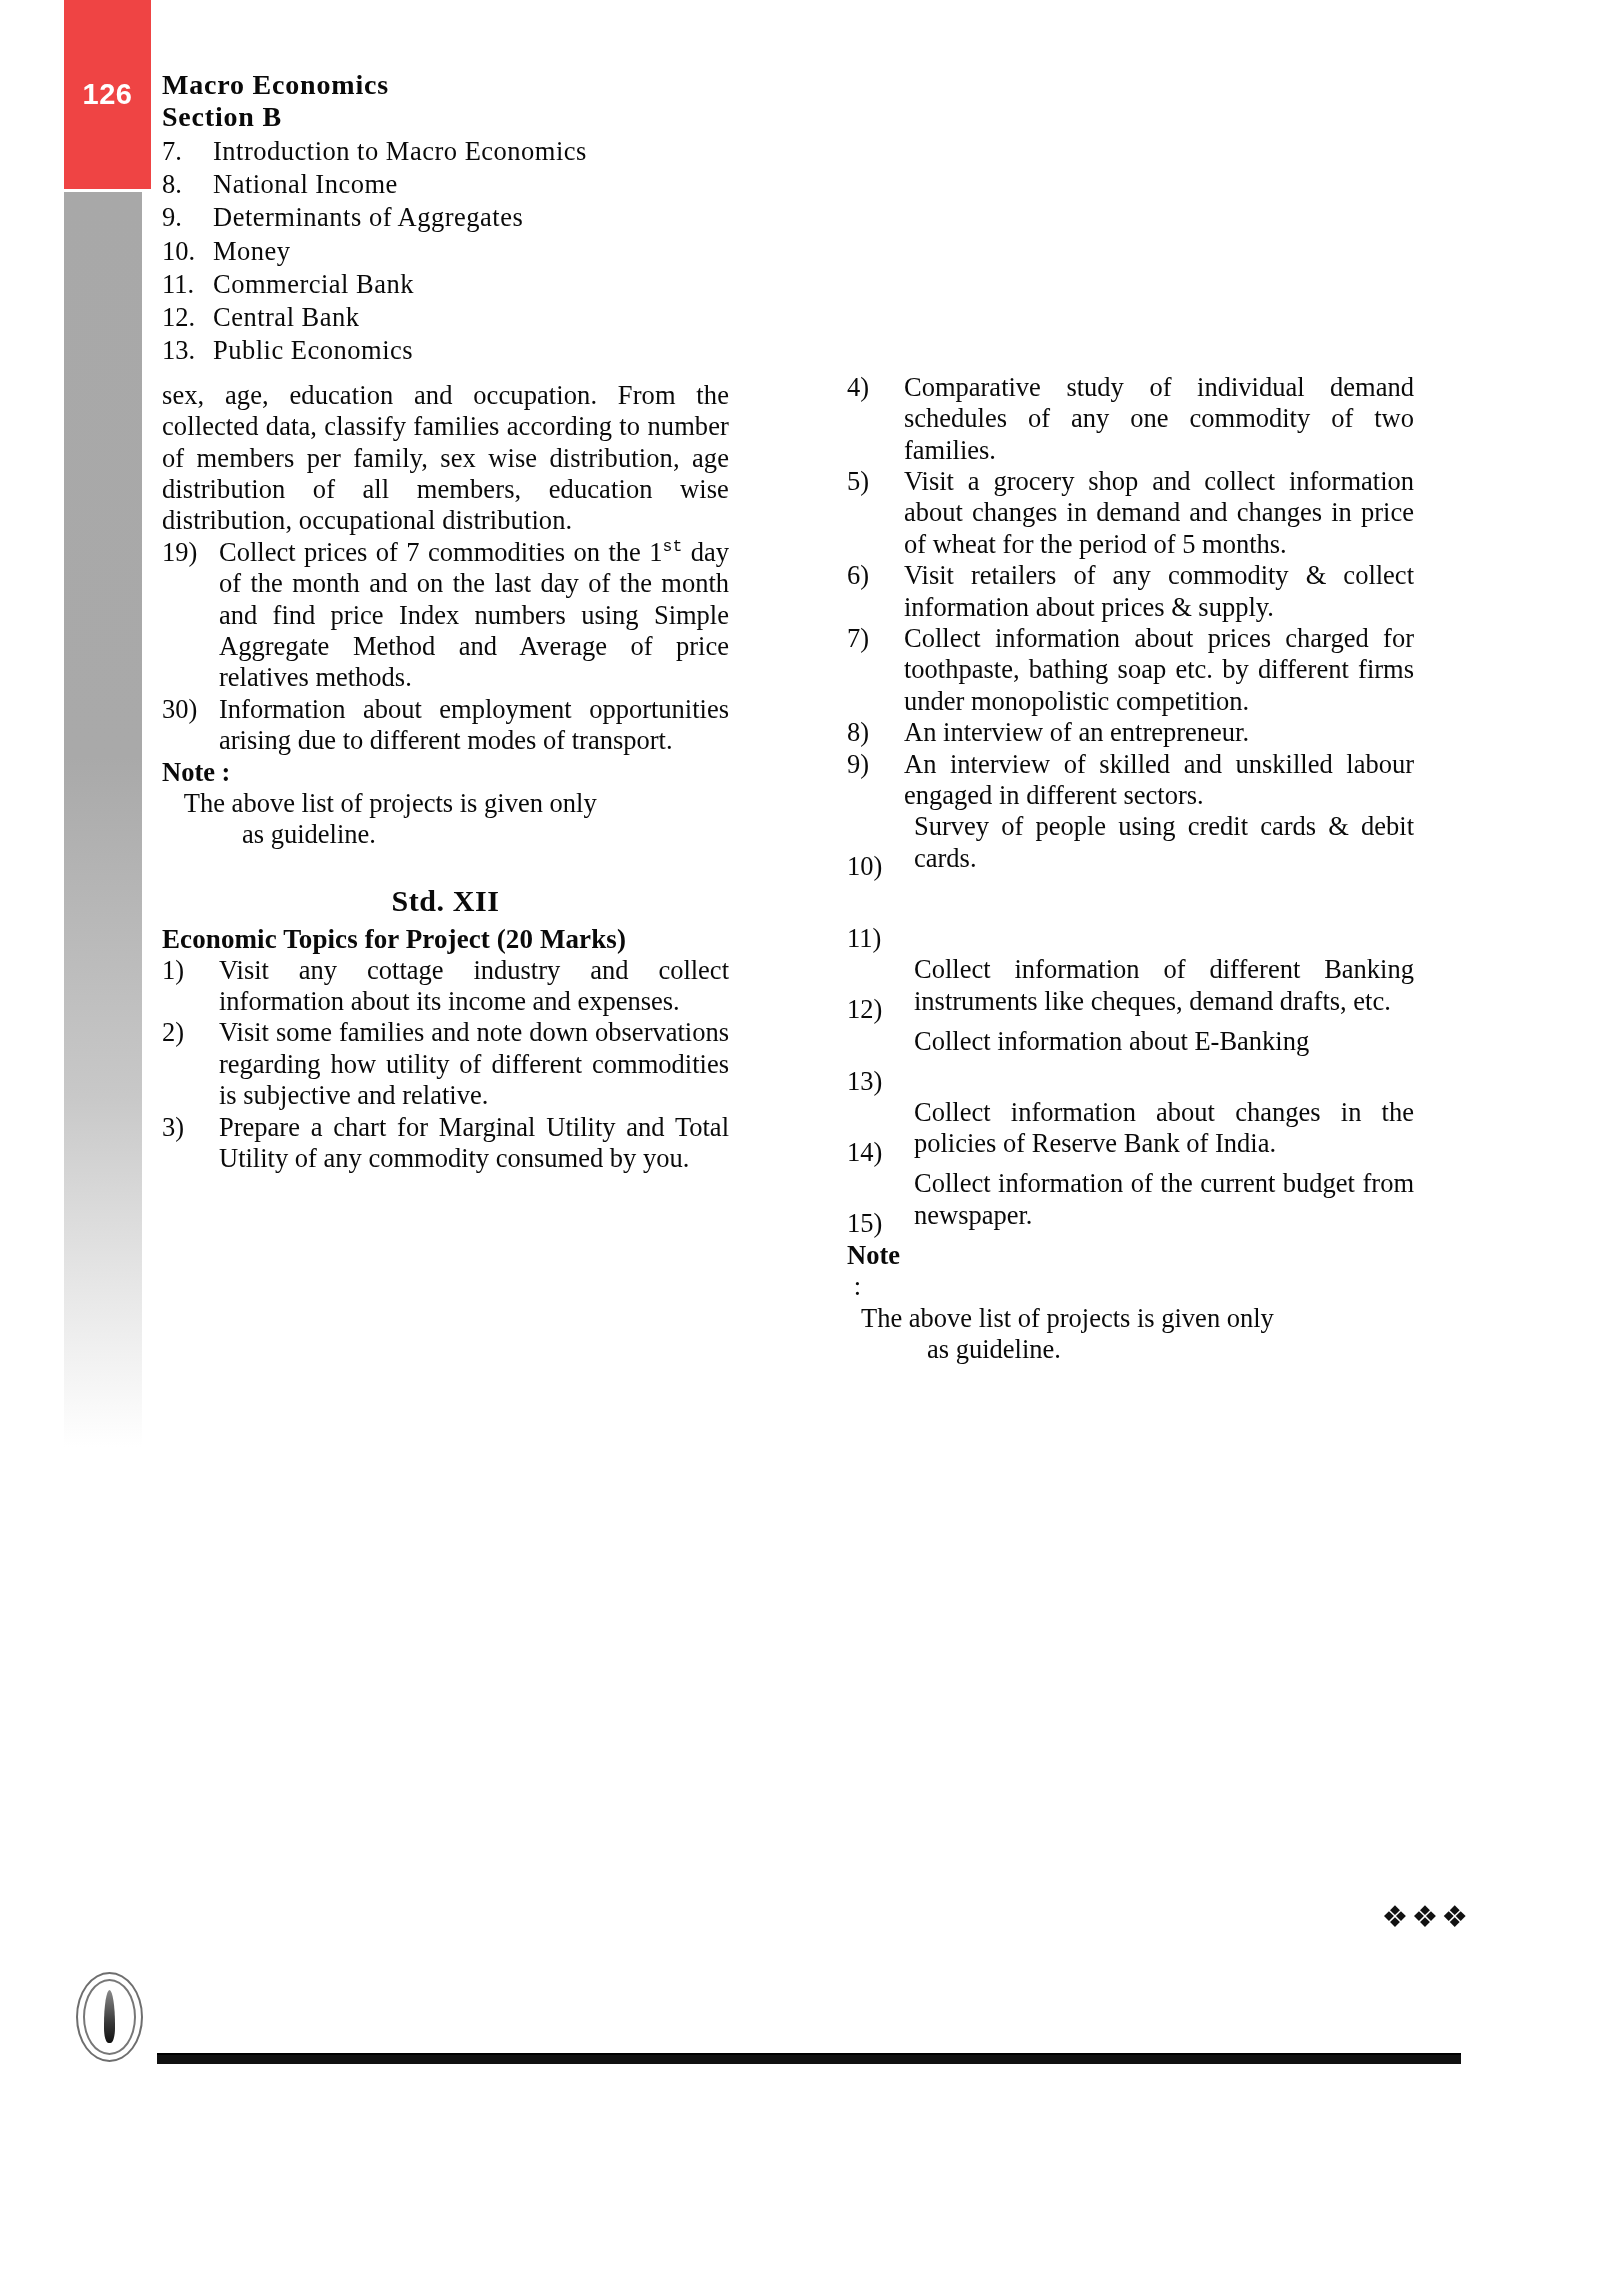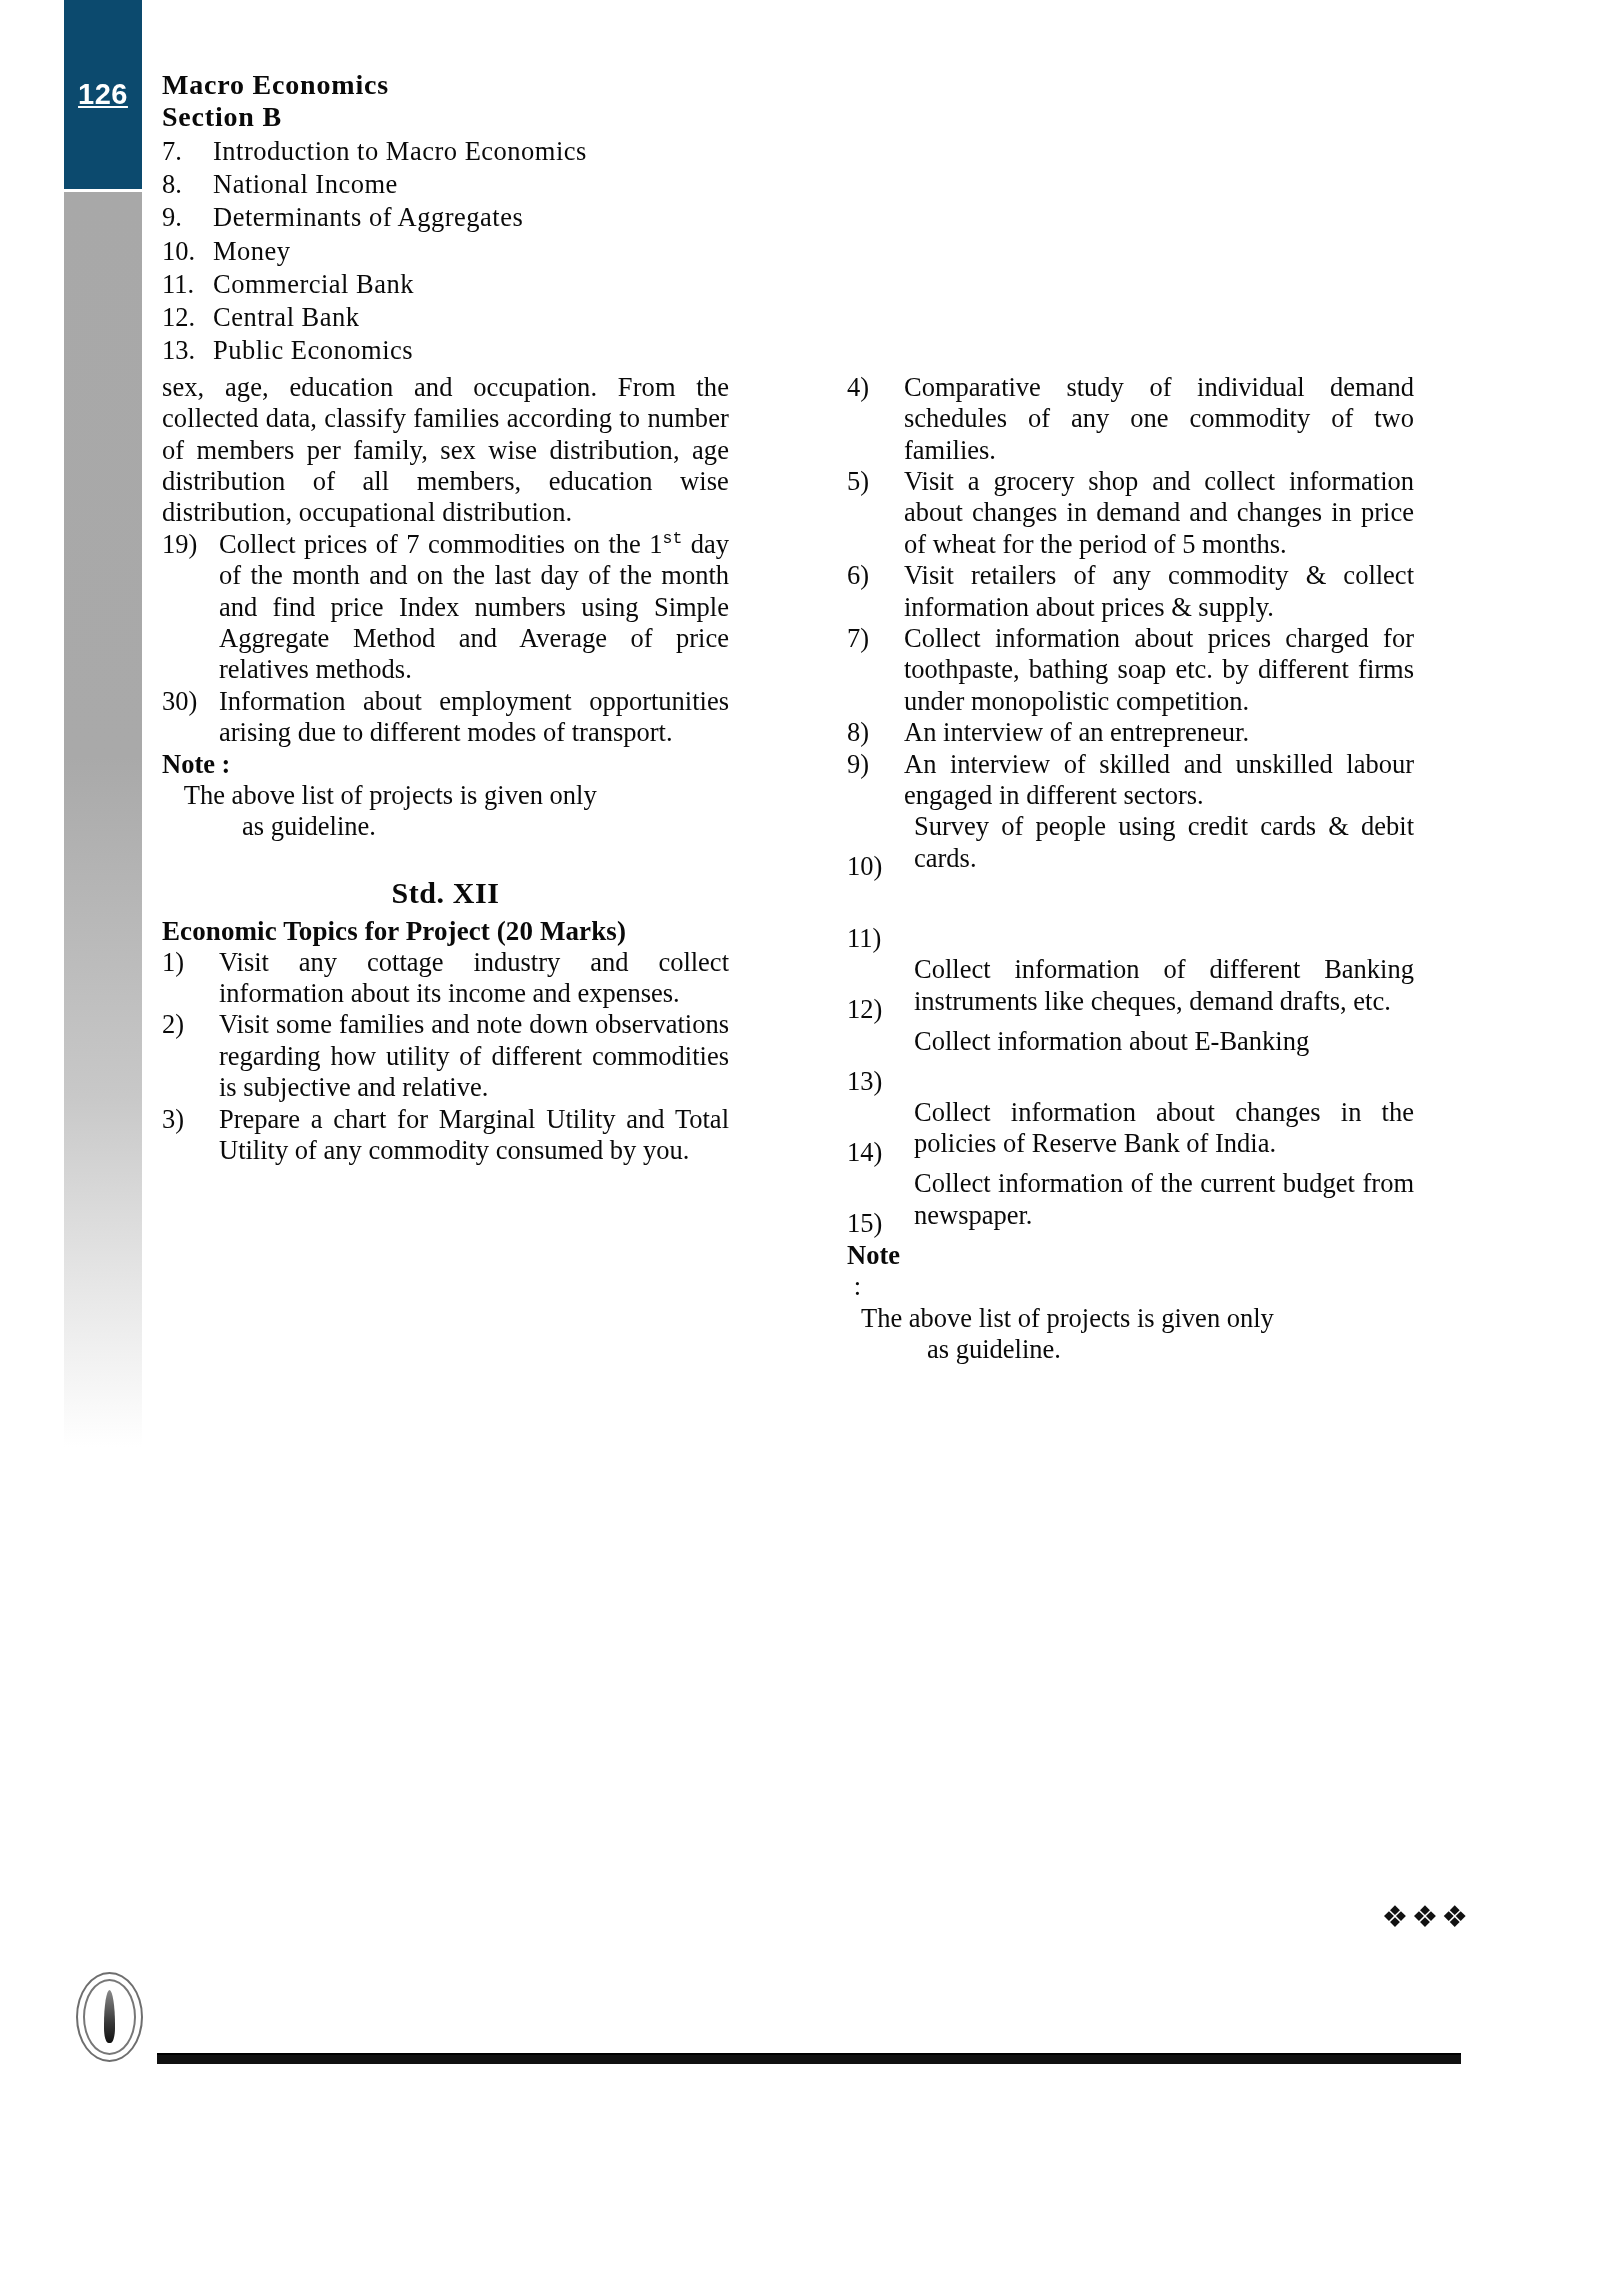--- a/index.html
+++ b/index.html
@@ -14,32 +14,31 @@
     font-family: "Liberation Serif", "DejaVu Serif", serif;
     color: #0a0a0a;
     overflow: hidden;
   }
 
   
   #page-number-tab {
     position: absolute;
     left: 64px;
     top: 0;
-    width: 78px;
+    width: 87px;
     height: 189px;
-    background: #0c4a6e;
+    background: #ef4444;
     color: #ffffff;
     font-family: "Liberation Sans", sans-serif;
     font-weight: bold;
     font-size: 29px;
     display: flex;
     align-items: center;
     justify-content: center;
     letter-spacing: 0.5px;
-    text-decoration: underline;
   }
   #margin-gradient-bar {
     position: absolute;
     left: 64px;
     top: 192px;
     width: 78px;
     height: 1255px;
     background: linear-gradient(to bottom,
       #a8a8a8 0%,
       #a9a9a9 45%,
@@ -96,20 +95,21 @@
 
   .para {
     font-size: 26.5px;
     line-height: 1.185;
     text-align: justify;
     text-justify: inter-word;
     letter-spacing: 0.1px;
   }
   .para.cont {
     text-indent: 0;
+    margin-top: 8px;
   }
 
   .item {
     display: flex;
     font-size: 26.5px;
     line-height: 1.185;
     margin-top: 0px;
   }
   .item .num {
     flex: 0 0 57px;

